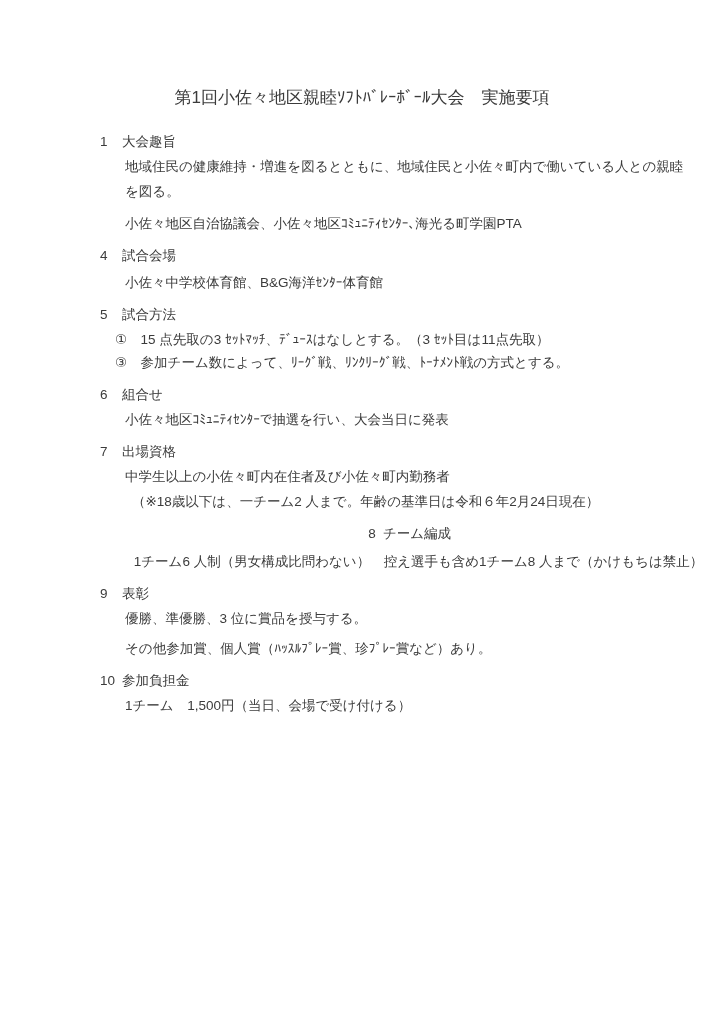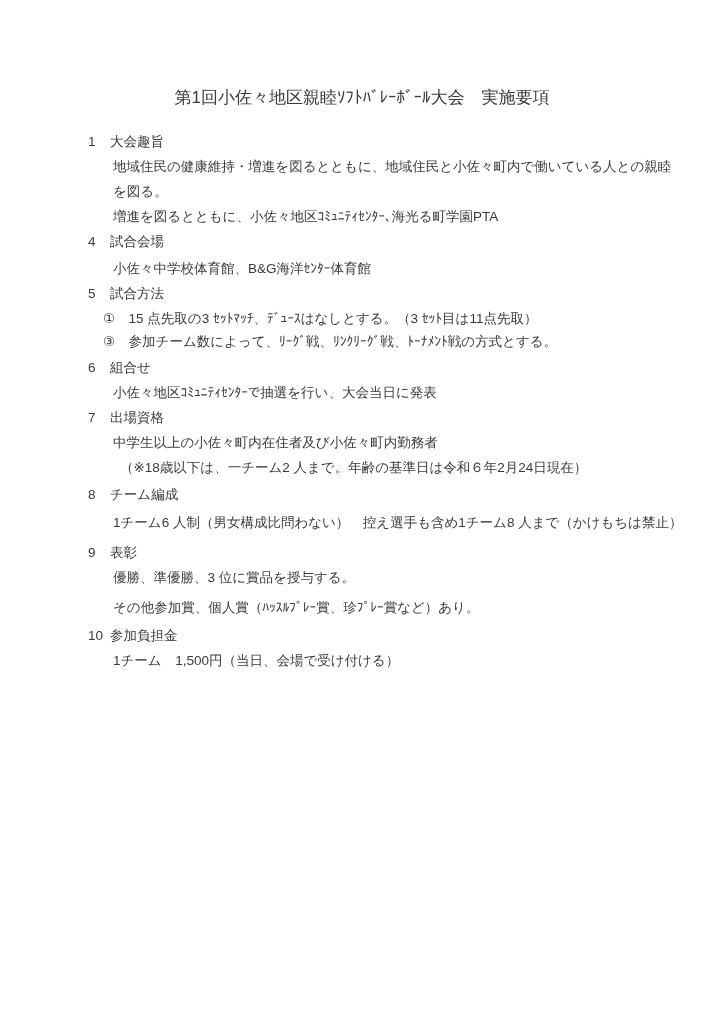--- a/index.html
+++ b/index.html
@@ -19,21 +19,21 @@
     padding-top:86px;
   }
   .doc-title {
     text-align:center;
     font-size:17px;
     line-height:24px;
     font-weight:400;
     margin:0 0 22px 0;
     white-space:pre;
   }
-  .sec { margin:0; }
+  .sec { margin:12px; }
   .line {
     font-size:13.5px;
     line-height:20px;
     margin:0 0 5px 0;
     white-space:pre;
   }
   .line-head { padding-left:88px; }
   .num { display:inline-block; min-width:22px; }
   .line-body   { padding-left:113px; }
   .line-sub    { padding-left:133px; }
@@ -45,41 +45,41 @@
   .sec-1  { margin-top:8px; }
   .sec-3 .line-sub { margin-top:8px; }
   .sec-4 .line-body { margin-top:7px; }
   .sec-5  { margin-top:3px; }
   .sec-5 .line-circle { margin-bottom:3px; }
   .sec-5 .line-circle:last-child { margin-bottom:5px; }
   .sec-6  { margin-top:6px; }
   .sec-6 .line-body { margin-top:5px;font-family:Liberation Serif, serif; }
   .sec-7  { margin-top:5px; }
   .sec-7 .line-body, .sec-7 .line-paren { margin-top:5px; }
-  .sec-8  { margin-top:7px; }
+  .sec-8  { margin-top:7px;text-align:center; }
   .sec-8 .line-body { margin-top:8px; }
   .sec-9  { margin-top:10px; }
   .sec-9 .line-body { margin-top:5px; }
   .sec-9 .line-body + .line-body { margin-top:10px; }
   .sec-10 { margin-top:8px; }
   .sec-10 .line-body { margin-top:5px; }
 </style>
 </head>
 <body>
 
 <div class="page">
   <div class="doc-title">第1回小佐々地区親睦ｿﾌﾄﾊﾞﾚｰﾎﾞｰﾙ大会　実施要項</div>
   <div id="sections">
       <div class="sec sec-1">
         <div class="line line-head"><span class="num">1</span><span>大会趣旨</span></div>
         <div class="line line-body">地域住民の健康維持・増進を図るとともに、地域住民と小佐々町内で働いている人との親睦</div>
         <div class="line line-body">を図る。</div>
       </div>
       <div class="sec sec-2">
-        <div class="line line-body">増進を図るとともに、小佐々地区ｺﾐｭﾆﾃｨｾﾝﾀｰ、海光る町学園PTA</div>
+        <div class="line line-body">小佐々地区自治協議会、小佐々地区ｺﾐｭﾆﾃｨｾﾝﾀｰ、海光る町学園PTA</div>
       </div>
       <div class="sec sec-4">
         <div class="line line-head"><span class="num">4</span><span>試合会場</span></div>
         <div class="line line-body">小佐々中学校体育館、B&amp;G海洋ｾﾝﾀｰ体育館</div>
       </div>
       <div class="sec sec-5">
         <div class="line line-head"><span class="num">5</span><span>試合方法</span></div>
         <div class="line line-circle">①　15 点先取の3 ｾｯﾄﾏｯﾁ、ﾃﾞｭｰｽはなしとする。（3 ｾｯﾄ目は11点先取）</div>
         <div class="line line-circle">③　参加チーム数によって、ﾘｰｸﾞ戦、ﾘﾝｸﾘｰｸﾞ戦、ﾄｰﾅﾒﾝﾄ戦の方式とする。</div>
       </div>

